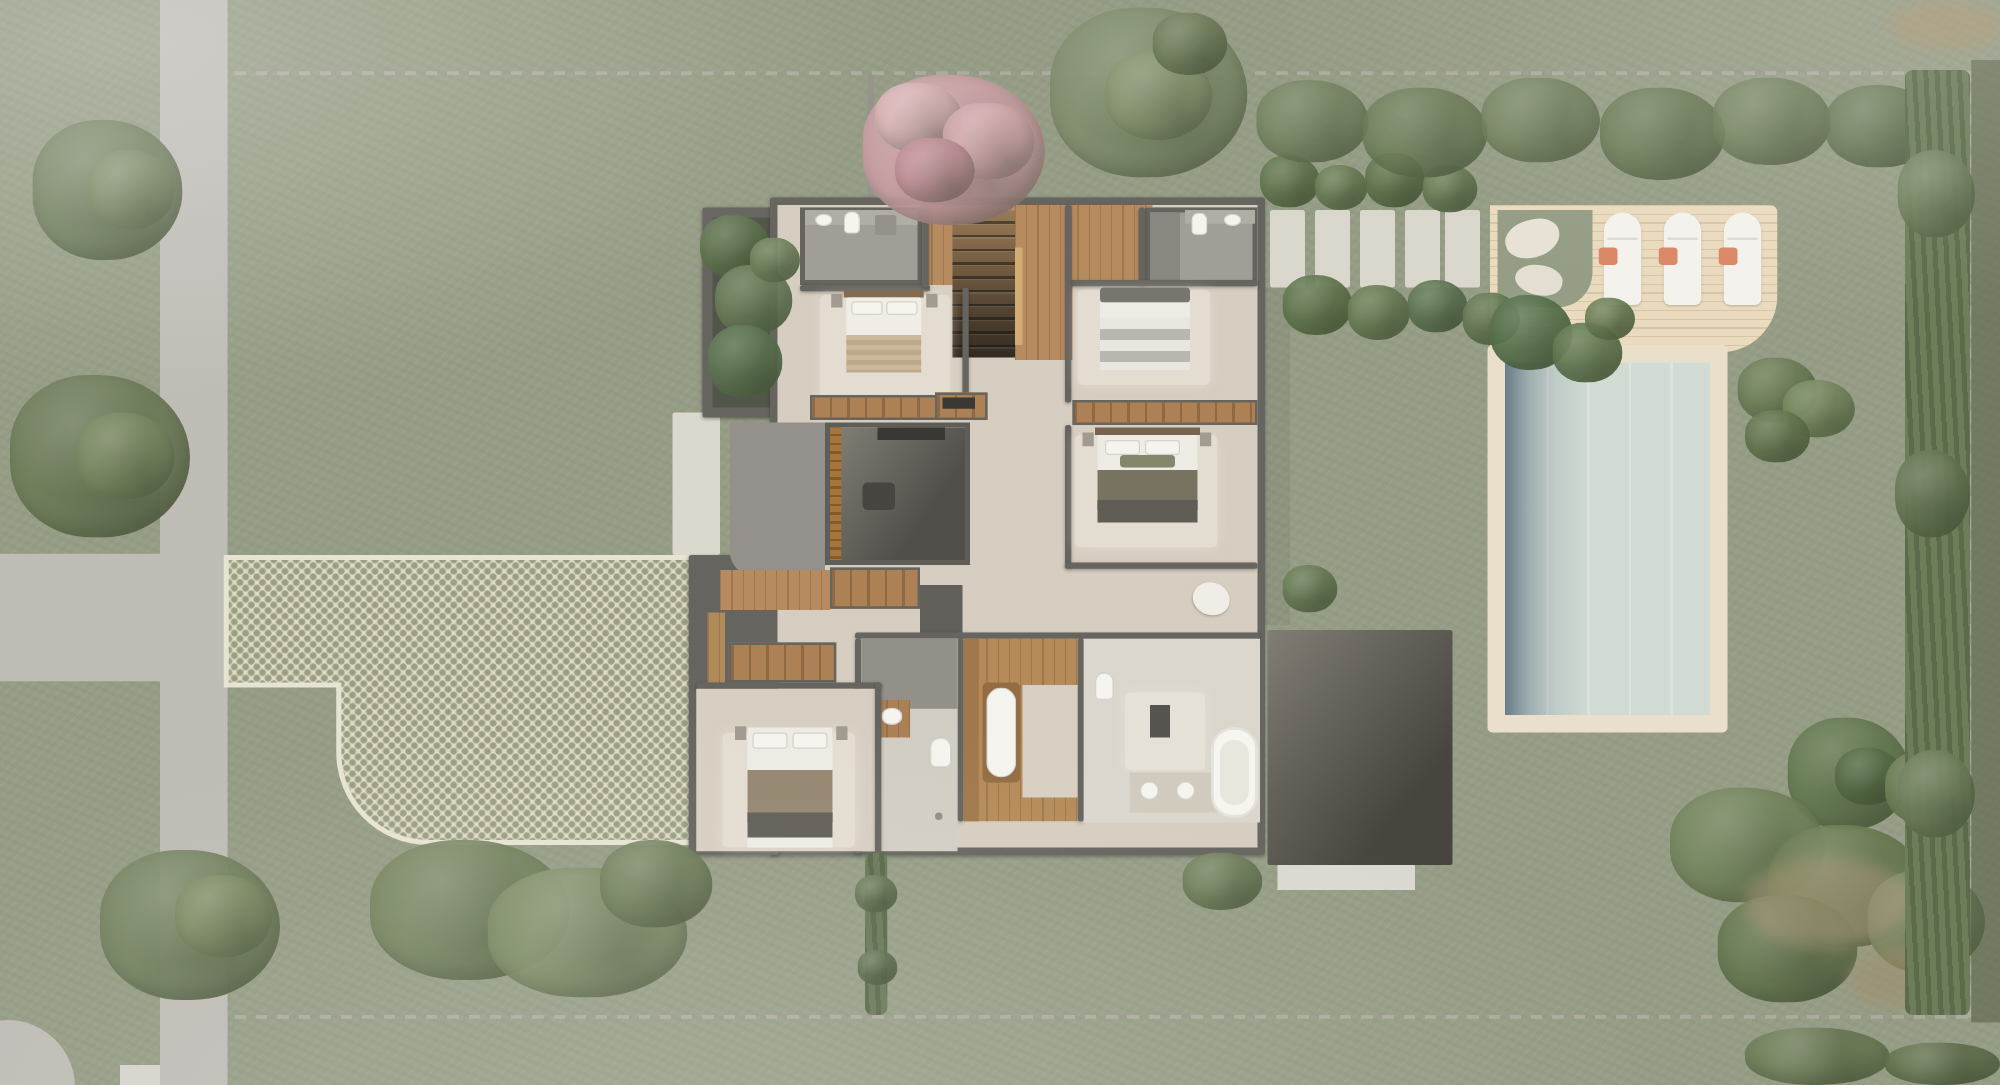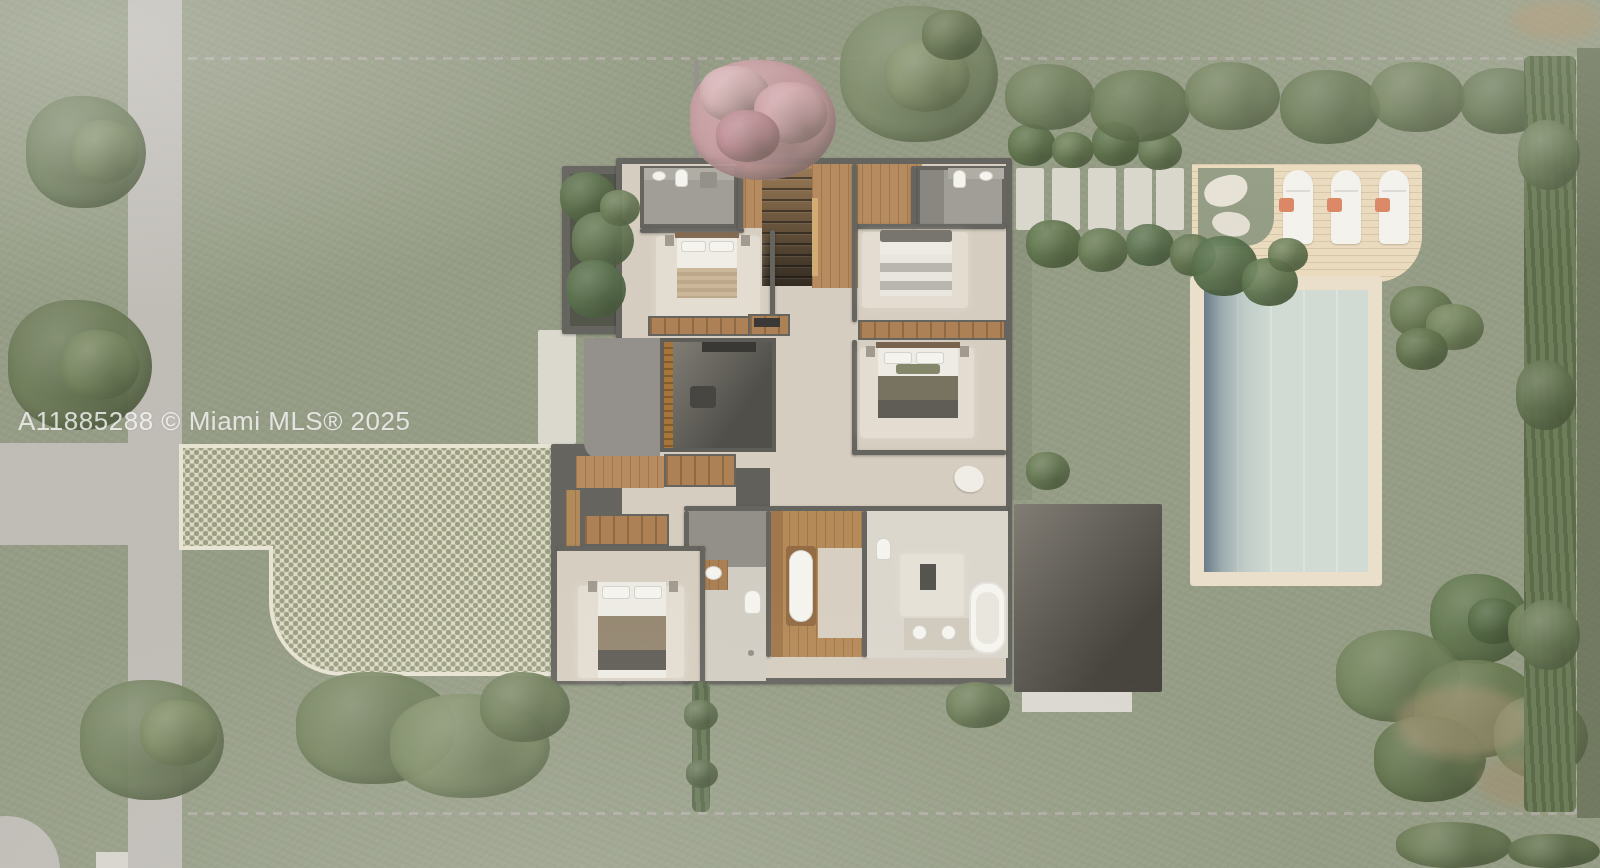--- a/index.html
+++ b/index.html
@@ -242,14 +242,13 @@
     <div class="it k-bush" style="left: 1518px; top: 600px; width: 62px; height: 70px; background-color: rgb(106, 123, 85);"></div>
     <div class="it k-box" style="left: 1577px; top: 48px; width: 23px; height: 770px; background: rgba(73, 84, 55, 0.55);"></div>
     <div class="it k-hedge" style="left: 692px; top: 682px; width: 18px; height: 130px; background-color: rgb(94, 110, 76);"></div>
     <div class="it k-bush" style="left: 684px; top: 700px; width: 34px; height: 30px; background-color: rgb(100, 117, 80);"></div>
     <div class="it k-bush" style="left: 686px; top: 760px; width: 32px; height: 28px; background-color: rgb(90, 107, 72);"></div>
     <div class="it k-bush" style="left: 1026px; top: 452px; width: 44px; height: 38px; background-color: rgb(100, 120, 80);"></div>
     <div class="it k-bush" style="left: 946px; top: 682px; width: 64px; height: 46px; background-color: rgb(107, 124, 84);"></div>
     <div class="it k-bush" style="left: 1396px; top: 822px; width: 116px; height: 46px; background-color: rgb(106, 122, 82);"></div>
     <div class="it k-bush" style="left: 1508px; top: 834px; width: 92px; height: 34px; background-color: rgb(95, 112, 73);"></div>
     <div class="it k-haze" style="left:0;top:0;width:1600px;height:868px;"></div>
-  <div id="watermark">A11885288 © Miami MLS® 2025</div>
 </div>
 
 </body></html>

